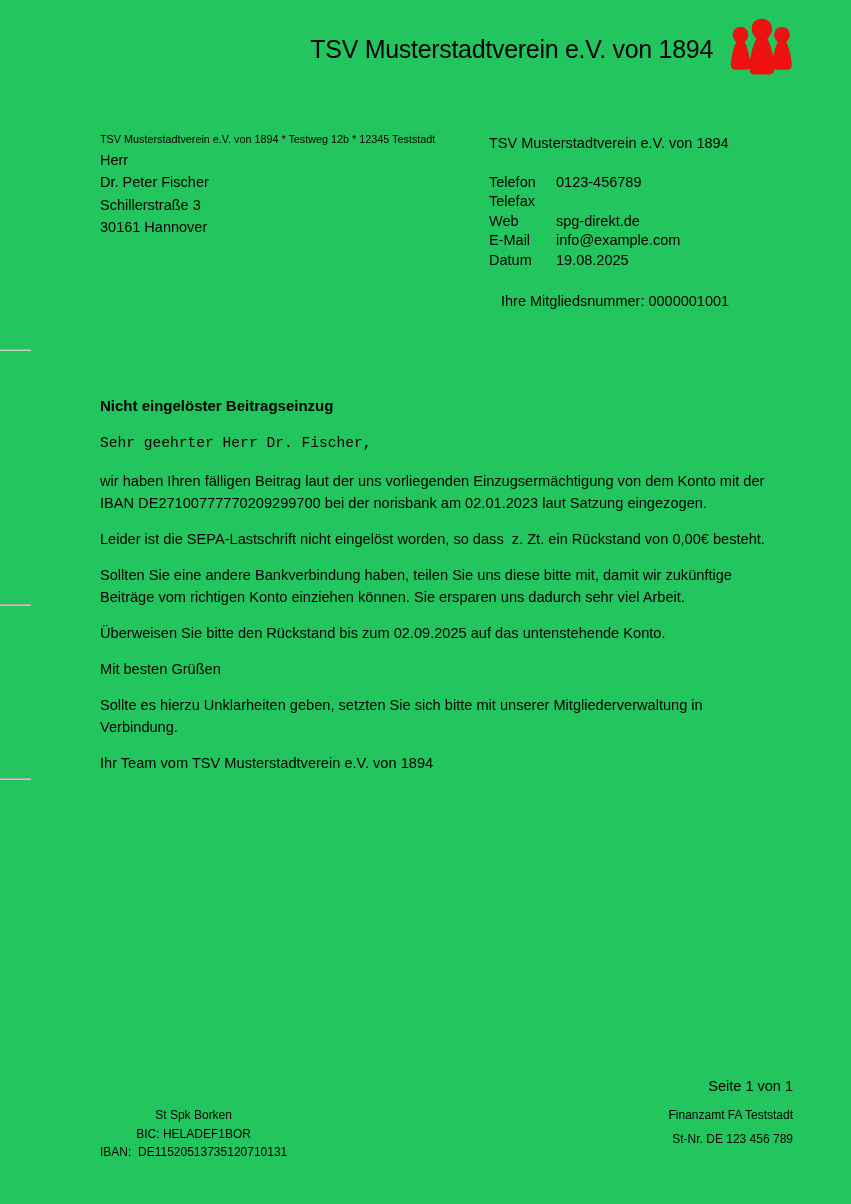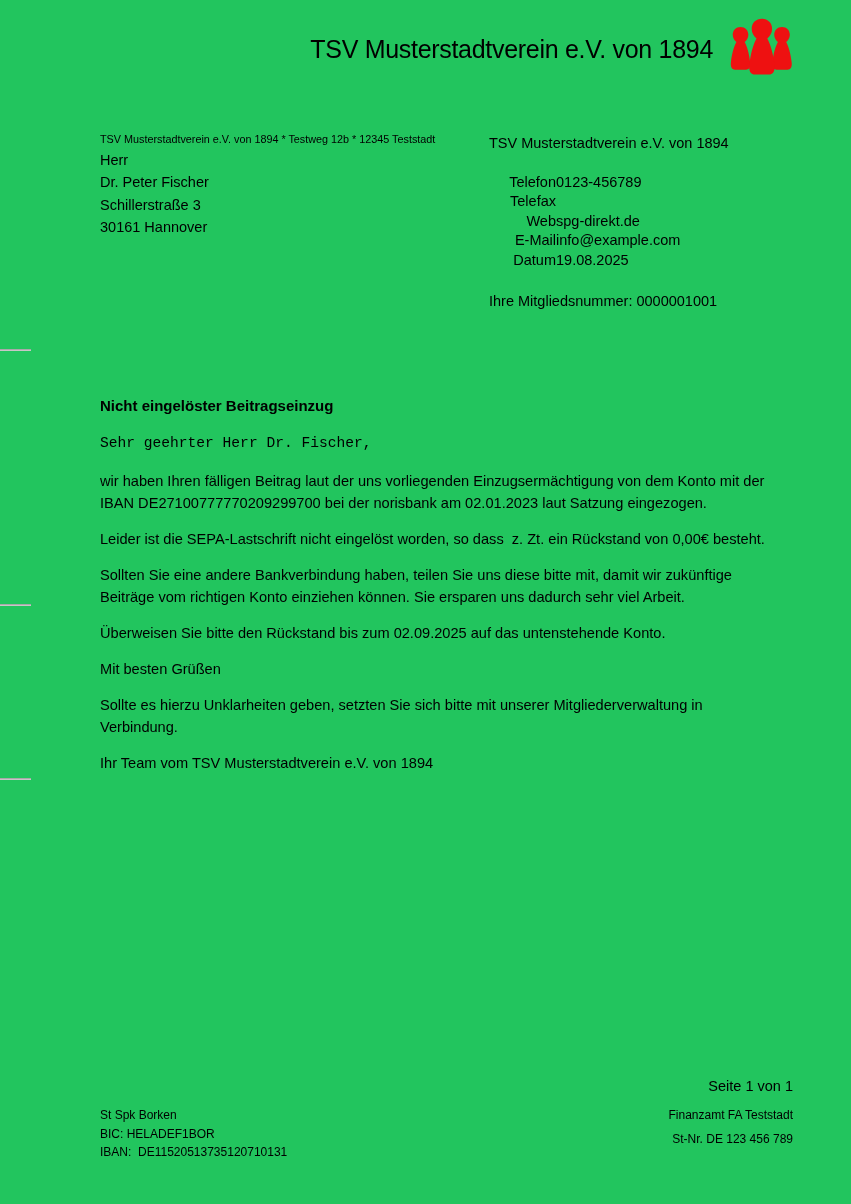--- a/index.html
+++ b/index.html
@@ -35,39 +35,39 @@
 
   
   .recipient { position:absolute; left:100px; top:133px; }
   .sender-line { font-size:10.8px; margin-bottom:4px; white-space:nowrap; }
   .addr-line { font-size:14.5px; line-height:22.3px; }
 
   
   .info { position:absolute; left:489px; top:135px; width:280px; }
   .info-org { font-size:14.5px; margin-bottom:22px; white-space:nowrap; }
   .info-row { display:flex; font-size:14.5px; line-height:19.4px; }
-  .info-label { width:67px; flex:0 0 auto;text-align:right; }
+  .info-label { width:67px; flex:0 0 auto; }
   .info-value { white-space:nowrap; }
-  .membership { font-size:14.5px; margin-top:23px; white-space:nowrap; }
+  .membership { font-size:14.5px; margin-top:23px; white-space:nowrap;margin-left:12px; }
 
   
   .letter { position:absolute; left:100px; top:397px; width:720px; }
   .subject { font-size:15px; font-weight:700; margin-bottom:18px; }
   .para { font-size:14.6px; line-height:22px; margin-bottom:14px; white-space:pre-wrap; }
   .salutation { margin-bottom:16px;font-family:Liberation Mono, monospace; }
   .closing { margin-top:9px; }
 
   
   .page-indicator {
     position:absolute; top:1078px; right:58px;
     font-size:14.5px; text-align:right;
   }
   .footer-bank {
     position:absolute; left:100px; top:1106px;
-    font-size:12px; line-height:18.5px;
+    font-size:12px; line-height:18.5px;text-align:center;
   }
   .footer-bank div { white-space:pre-wrap; }
   .footer-tax {
     position:absolute; right:58px; top:1104px;
     font-size:12px; line-height:23.5px; text-align:right;
   }
 </style>
 </head>
 <body>
 

